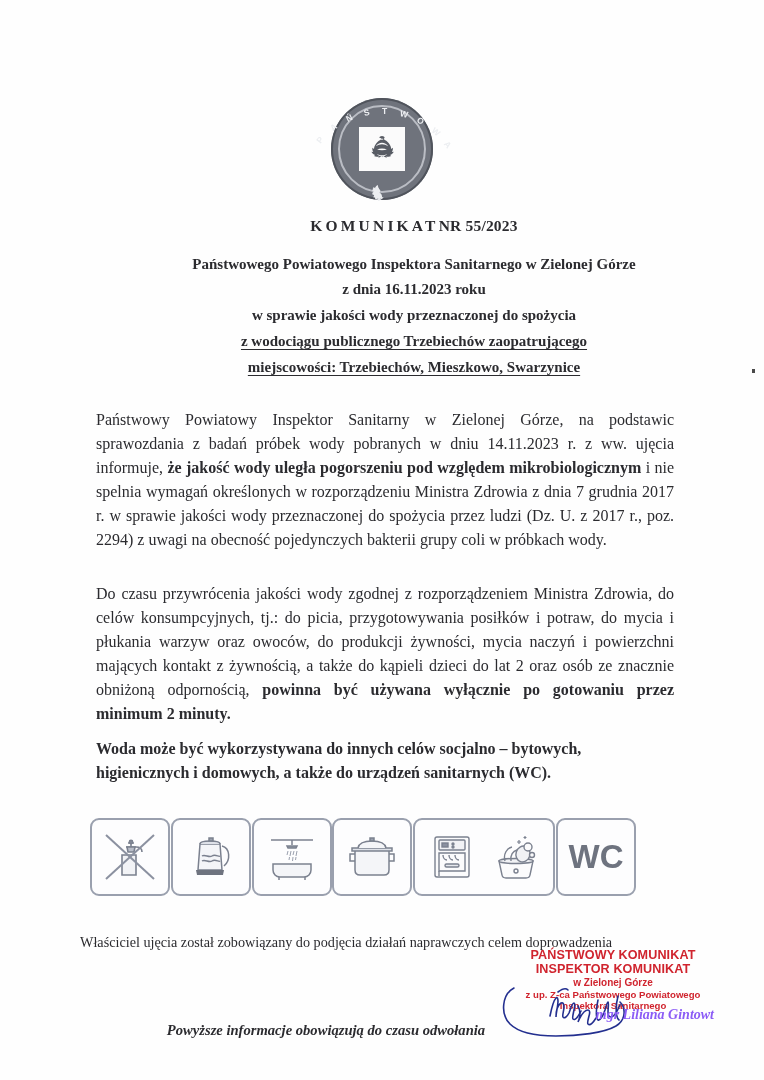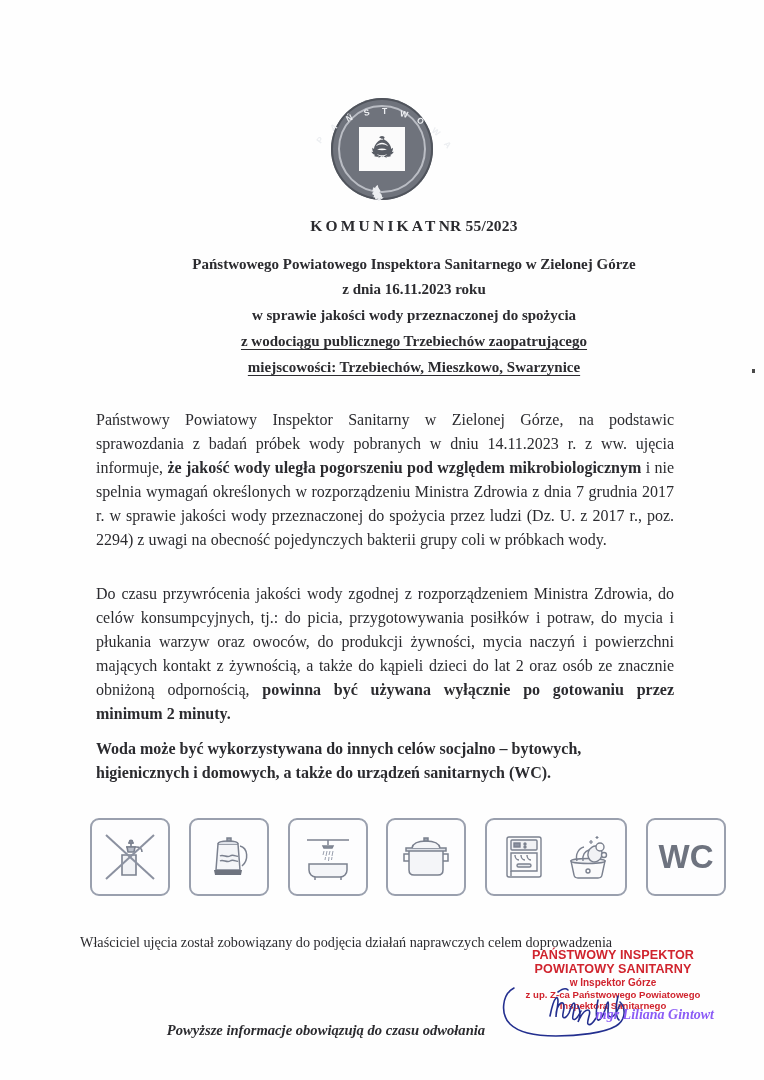--- a/index.html
+++ b/index.html
@@ -115,21 +115,21 @@
   .p1 { top: 408px; }
   .p2 { top: 582px; }
   .p3 { top: 737px; font-weight: bold; text-align: left; }
   strong { font-weight: bold; }
 
   
   .icons {
     position: absolute;
     top: 818px;
     left: 90px;
-    width: 636px;
+    width: 546px;
     height: 78px;
     display: flex;
     align-items: stretch;
     justify-content: space-between;
   }
   .ibox {
     border: 2.5px solid #9aa0ae;
     border-radius: 9px;
     background: #fdfdfe;
     width: 76px;
@@ -396,23 +396,23 @@
       <span class="wc-text">WC</span>
     </div>
 
   </div>
 
   <div class="footer">
     <div class="l1">Właściciel ujęcia został zobowiązany do podjęcia działań naprawczych celem doprowadzenia</div>
   </div>
 
   <div class="stamp">
-    <div class="s1">PAŃSTWOWY INSPEKTOR</div>
-    <div class="s2">POWIATOWY SANITARNY</div>
-    <div class="s3">w Inspektor Górze</div>
+    <div class="s1">PAŃSTWOWY KOMUNIKAT</div>
+    <div class="s2">INSPEKTOR KOMUNIKAT</div>
+    <div class="s3">w Zielonej Górze</div>
     <div class="s4">z up. Z-ca Państwowego Powiatowego</div>
     <div class="s5">Inspektora Sanitarnego</div>
   </div>
 
   <svg class="sig-svg" viewBox="0 0 210 62">
     <g fill="none" stroke="#232f8f" stroke-width="1.6" stroke-linecap="round">
       <path d="M16 10c-12 6-14 26-4 36 9 9 28 12 46 12 22 0 48-3 60-10 10-6 10-18 4-24"></path>
       <path d="M52 38c2-10 4-16 6-18 1-1 2 0 2 3 0 5-2 12-2 16 0-6 2-12 5-14 2-1 3 1 3 4 0 4-2 8-1 10 1 2 4 0 6-4 2-5 3-10 5-10 1 0 1 3 0 7-1 5-2 8-1 9 2 2 5-2 8-8"></path>
       <path d="M80 28c3 5 2 12 0 16 3-7 7-12 10-12 2 0 2 3 1 6-1 4-2 7-1 8 2 2 5-1 8-6"></path>
       <path d="M100 22c-2 10-2 18 0 20 2 1 5-4 7-10 1-4 2-8 3-8 1 1 0 6 0 10 0 3 1 5 3 5 3 0 6-5 9-12"></path>

